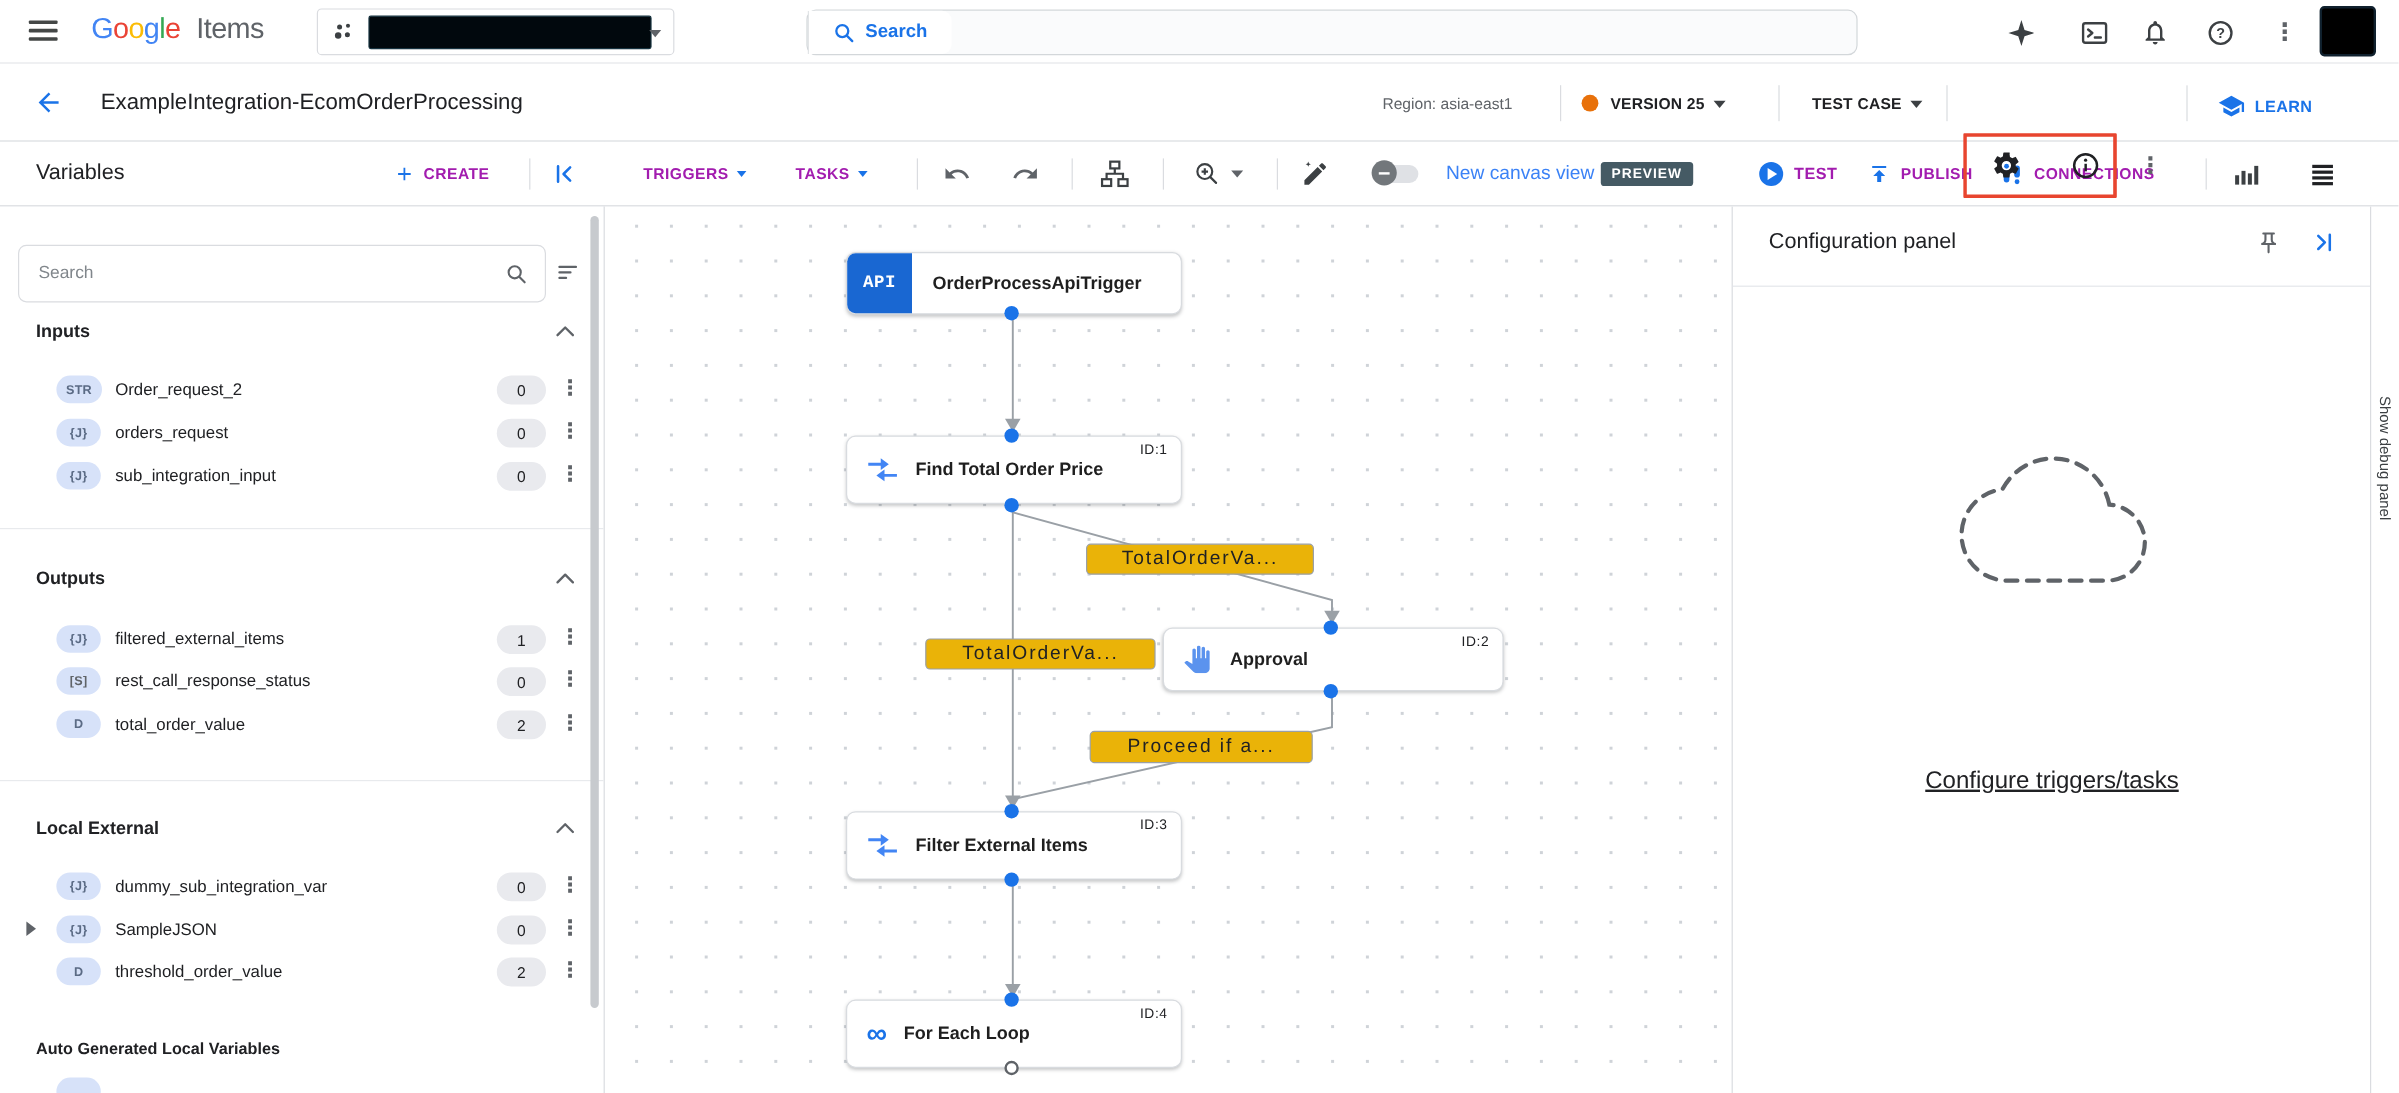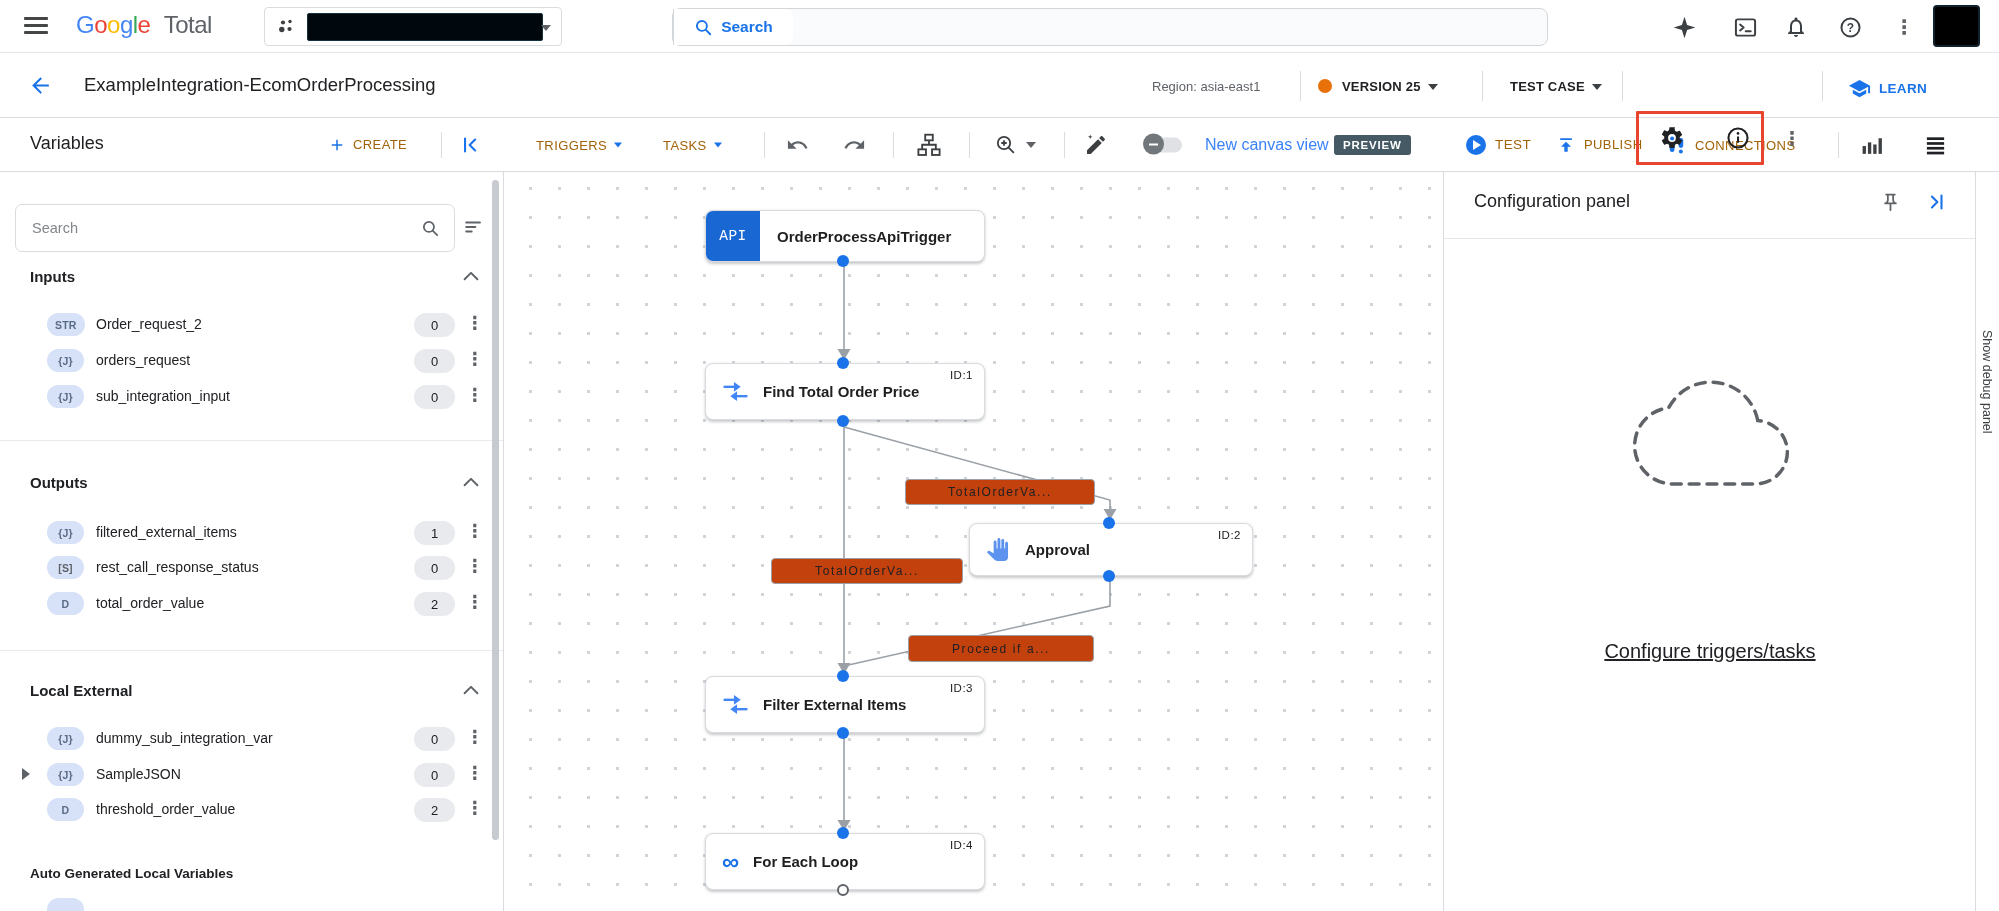--- a/index.html
+++ b/index.html
@@ -39,21 +39,21 @@
   .redbox { position:absolute; left:1636px; top:58px; width:128px; height:54px; border:3px solid #e8452f; border-radius:1px; z-index:16; }
   .iconbtn { position:absolute; width:28px; height:28px; display:flex; align-items:center; justify-content:center; cursor:pointer; }
   .learn { position:absolute; left:1848px; top:24px; display:flex; align-items:center; gap:8px; cursor:pointer; }
   .learn span { color:#1a73e8; font-size:13.5px; font-weight:700; letter-spacing:.3px; }
 
   
   .toolbar { position:absolute; left:0; top:118px; width:1999px; height:54px; background:#fff; border-bottom:1px solid #dadce0; z-index:14; }
   .tb-item { position:absolute; top:50%; transform:translateY(-50%); display:flex; align-items:center; cursor:pointer; }
   .tb-div { position:absolute; top:14px; width:1px; height:26px; background:#dadce0; }
   .vars-title { position:absolute; left:30px; top:15px; font-size:18px; color:#202124; }
-  .blue-act { color:#a16207; font-size:13px; font-weight:400; letter-spacing:.4px; }
+  .blue-act { color:#a21caf; font-size:13px; font-weight:700; letter-spacing:.4px; }
   .caret-blue { width:0;height:0;border-left:4.5px solid transparent;border-right:4.5px solid transparent;border-top:5.5px solid #1a73e8; margin-left:7px; }
   .toggle { width:36px; height:15px; background:#dfe1e5; border-radius:8px; position:relative; }
   .toggle .knob { position:absolute; left:-3px; top:-3.5px; width:21px; height:21px; background:#72777b; border-radius:50%; display:flex; align-items:center; justify-content:center; }
   .toggle .knob i { width:9px; height:2px; background:#fff; display:block; }
   .preview-badge { color:#fff; font-size:11.5px; font-weight:700; letter-spacing:.8px; padding:4px 9px; border-radius:3px; }
   .playcirc { width:20px; height:20px; border-radius:50%; background:#1a73e8; display:flex; align-items:center; justify-content:center; margin-right:9px; }
   .playcirc i { width:0; height:0; border-top:5px solid transparent; border-bottom:5px solid transparent; border-left:8px solid #fff; margin-left:2px; }
 
   
   .sidebar { position:absolute; left:0; top:172px; width:503px; height:739px; background:#fff; overflow:hidden; z-index:10; }
@@ -76,25 +76,25 @@
   .partial-badge { position:absolute; left:47px; min-width:37px; height:23px; background:#d7e2f9; border-radius:12px; }
   .sb-scroll { position:absolute; left:492px; top:8px; width:7px; height:660px; background:#c7cace; border-radius:4px; }
 
   
   .canvas { position:absolute; left:504px; top:172px; width:939px; height:739px; background-color:#fff;
     background-image:radial-gradient(circle,#cfd3d8 1.4px,transparent 1.6px); background-size:29px 29px; background-position:12px 2px; }
   .edges { position:absolute; left:504px; top:172px; width:939px; height:739px; z-index:1; pointer-events:none; }
   .node { position:absolute; background:#fff; border:1px solid #d8dbdf; border-radius:8px; box-shadow:0 1.5px 3px rgba(60,64,67,.28); display:flex; align-items:center; z-index:2; cursor:pointer; }
   .node-title { font-size:15px; font-weight:700; color:#1f1f1f; }
   .node-id { position:absolute; top:5px; right:11px; font-size:11.5px; color:#202124; letter-spacing:.5px; }
-  .api-badge { width:54px; height:100%; background:#1967d2; border-radius:7px 0 0 7px; color:#fff; display:flex; align-items:center; justify-content:center; font-family:"Liberation Mono","DejaVu Sans Mono",monospace; font-size:14.5px; font-weight:400; letter-spacing:.5px; }
+  .api-badge { width:54px; height:100%; background:#1967d2; border-radius:7px 0 0 7px; color:#fff; display:flex; align-items:center; justify-content:center; font-family:"Liberation Mono","DejaVu Sans Mono",monospace; font-size:14.5px; font-weight:700; letter-spacing:.5px; }
   .node-ic { margin:0 0 0 16px; flex:none; display:flex; align-items:center; }
   .dot { position:absolute; width:12px; height:12px; border-radius:50%; background:#1a73e8; z-index:5; }
   .dot.hollow { background:#fff; border:2.5px solid #5f6368; }
-  .edge-label { position:absolute; background:#c2410c; border:1px solid #9aa0a6; border-radius:4px; z-index:4; display:flex; align-items:center; justify-content:center; font-size:12px; color:#202124; letter-spacing:1.6px; cursor:pointer;margin-top:26px; }
+  .edge-label { position:absolute; background:#eab308; border:1px solid #9aa0a6; border-radius:4px; z-index:4; display:flex; align-items:center; justify-content:center; font-size:16px; color:#202124; letter-spacing:1.6px; cursor:pointer; }
   .loop-glyph { color:#1a73e8; font-size:24px; font-weight:700; line-height:1; }
 
   
   .config { position:absolute; left:1443px; top:172px; width:532px; height:739px; background:#fff; border-left:1px solid #dadce0; z-index:10; }
   .cfg-title { position:absolute; left:30px; top:19px; font-size:18px; color:#202124; }
   .cfg-hdr-div { position:absolute; left:0; top:66px; width:532px; height:1px; background:#e4e7ea; }
   .cfg-heading { position:absolute; left:0; top:468px; width:532px; text-align:center; font-size:20px; color:#202124;text-decoration:underline; }
   .cfg-sub { position:absolute; left:0; top:503px; width:532px; text-align:center; font-size:13.5px; color:#3c4043; }
   .cloud-ill { position:absolute; left:172px; top:205px; }
 
@@ -108,21 +108,21 @@
 <div id="app">
 
   <div class="topbar">
     <div class="hamburger">
         <i></i>
         <i></i>
         <i></i>
       </div>
     <div class="gclogo">
       <span class="l0">G</span><span class="l1">o</span><span class="l2">o</span><span class="l3">g</span><span class="l4">l</span><span class="l5">e</span>
-      <span class="cloud">Total</span>
+      <span class="cloud">Items</span>
     </div>
     <div class="projsel">
       <svg style="margin-left:12px" width="20" height="20" viewBox="0 0 20 20">
         <g fill="#3c4043">
             <circle cx="6" cy="5.5" r="2.1"></circle>
             <circle cx="13" cy="4.5" r="1.7"></circle>
             <circle cx="4.8" cy="12.5" r="2.7"></circle>
             <circle cx="12.5" cy="12" r="2.1"></circle>
           </g>
       </svg>

